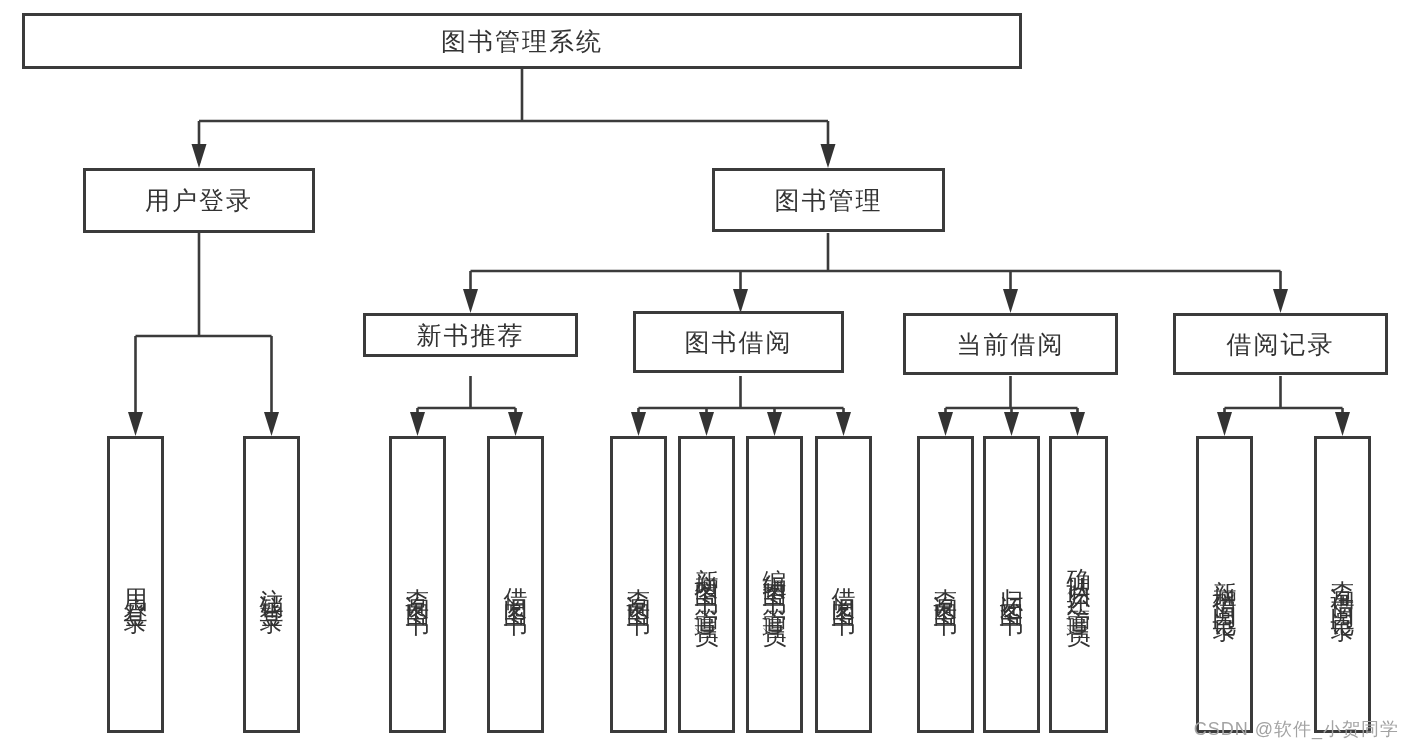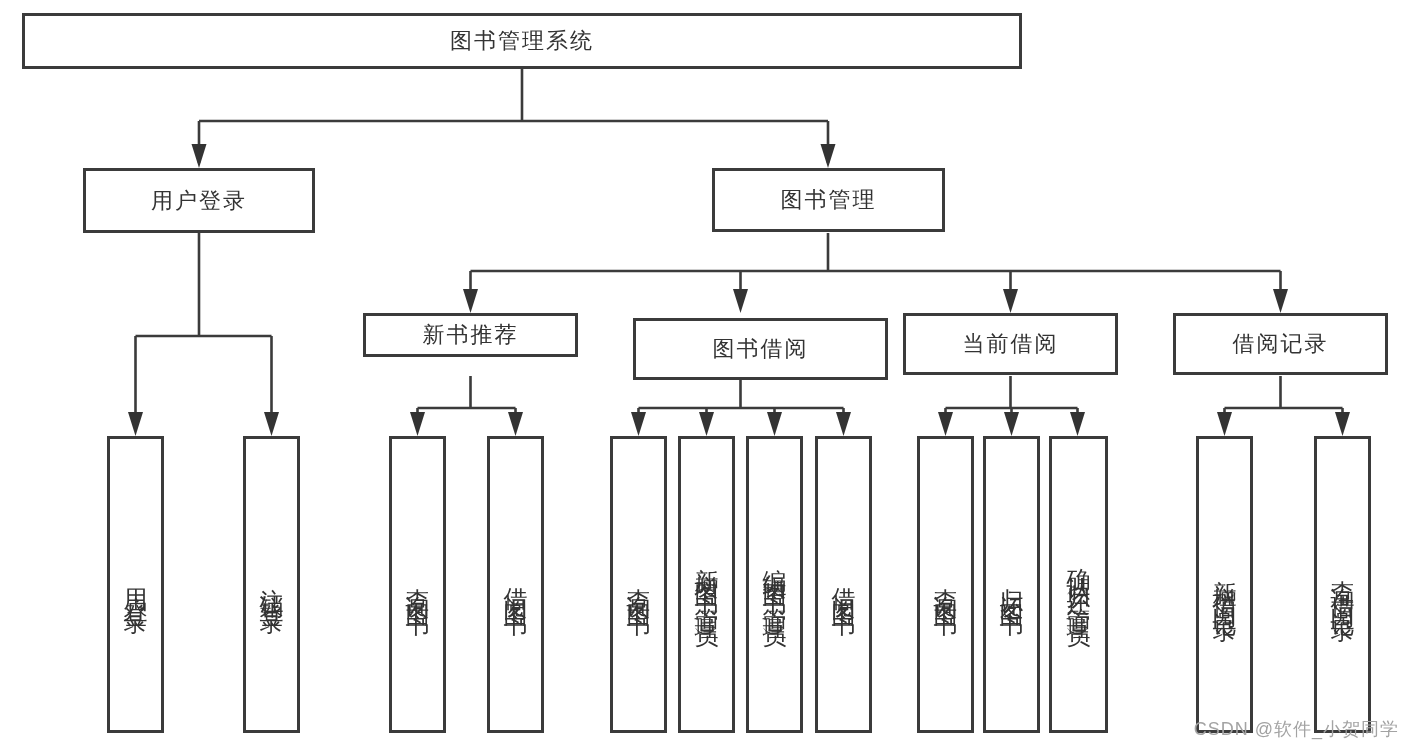--- a/index.html
+++ b/index.html
@@ -14,21 +14,21 @@
   .connector-layer{position:absolute;left:0;top:0;width:1405px;height:747px;}
   .connector-layer path{stroke:#3b3b3b;stroke-width:2.6;fill:none;}
   .connector-layer polygon{fill:#333333;stroke:none;}
   .node{
     position:absolute;
     background:#ffffff;
     border:3px solid #3b3b3b;
     box-sizing:border-box;
     display:flex;align-items:center;justify-content:center;
   }
-  .hnode{font-size:22px;letter-spacing:2px;white-space:nowrap;font-family:Liberation Serif, serif;}
+  .hnode{font-size:25px;letter-spacing:2px;white-space:nowrap;font-family:Liberation Serif, serif;}
   .vnode span{
     writing-mode:vertical-rl;
     text-orientation:mixed;
     font-size:24px;
     letter-spacing:8px;
     line-height:1;
     white-space:nowrap;
   }
   .watermark{
     position:absolute;
@@ -102,21 +102,21 @@
   <div class="node hnode" style="left:83px;top:168px;width:232px;height:65px;">
     <span>用户登录</span>
   </div>
   <div class="node hnode" style="left:712px;top:168px;width:233px;height:64px;">
     <span>图书管理</span>
   </div>
 
   <div class="node hnode" style="left:363px;top:313px;width:215px;height:44px;">
     <span>新书推荐</span>
   </div>
-  <div class="node hnode" style="left:633px;top:318px;width:255px;height:62px;text-align:right;">
+  <div class="node hnode" style="left:633px;top:311px;width:211px;height:62px;text-align:right;">
     <span>图书借阅</span>
   </div>
   <div class="node hnode" style="left:903px;top:313px;width:215px;height:62px;">
     <span>当前借阅</span>
   </div>
   <div class="node hnode" style="left:1173px;top:313px;width:215px;height:62px;">
     <span>借阅记录</span>
   </div>
 
   <div class="node vnode" style="left:107px;top:436px;width:57px;height:297px;">

